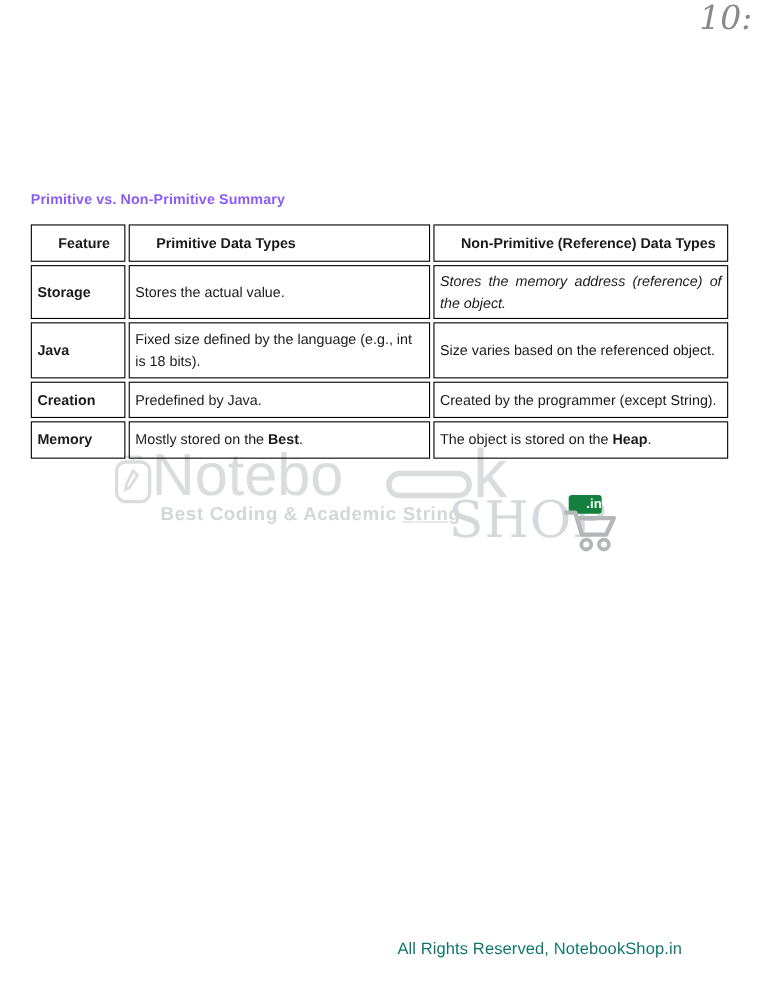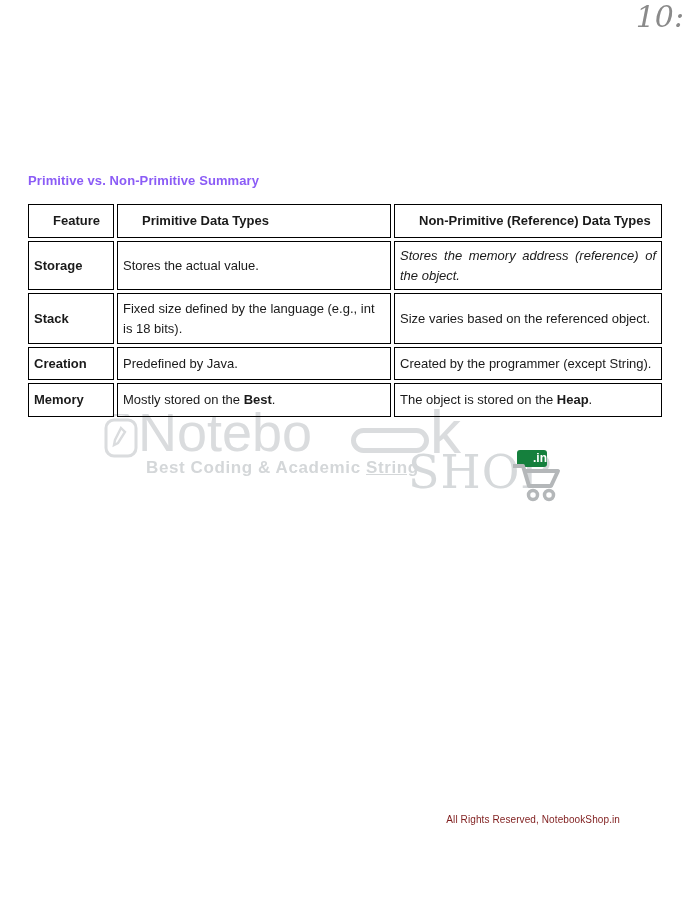--- a/index.html
+++ b/index.html
@@ -64,22 +64,22 @@
     color:#d6d9db;letter-spacing:1px;
   }
   .wm-badge{
     position:absolute;left:517px;top:450px;width:30px;height:17px;
     background:#15803d;color:#ffffff;border-radius:3px;
     font-size:12px;font-weight:bold;text-align:right;line-height:17px;
   }
   .wm-cart{position:absolute;left:511px;top:462px;}
   
   .footer{
-    position:absolute;top:814px;right:69px;
-    font-size:10px;color:#7f1d1d;letter-spacing:.1px;
+    position:absolute;top:854px;right:69px;
+    font-size:15px;color:#0f766e;letter-spacing:.1px;
   }
 </style>
 </head>
 <body>
 
 <div class="page">
 
   <div class="corner-mark">10:</div>
 
   <div class="watermark">
@@ -114,21 +114,21 @@
         <td class="hd">Feature</td>
         <td class="hd">Primitive Data Types</td>
         <td class="hd">Non-Primitive (Reference) Data Types</td>
       </tr>
       <tr class="r-storage">
         <td class="feat">Storage</td>
         <td>Stores the actual value.</td>
         <td class="justify">Stores the memory address (reference) of the object.</td>
       </tr>
       <tr class="r-size">
-        <td class="feat">Stack</td>
+        <td class="feat">Java</td>
         <td>Fixed size defined by the language (e.g., int is 18 bits).</td>
         <td>Size varies based on the referenced object.</td>
       </tr>
       <tr class="r-creation">
         <td class="feat">Creation</td>
         <td>Predefined by Java.</td>
         <td>Created by the programmer (except String).</td>
       </tr>
       <tr class="r-memory">
         <td class="feat">Memory</td>

